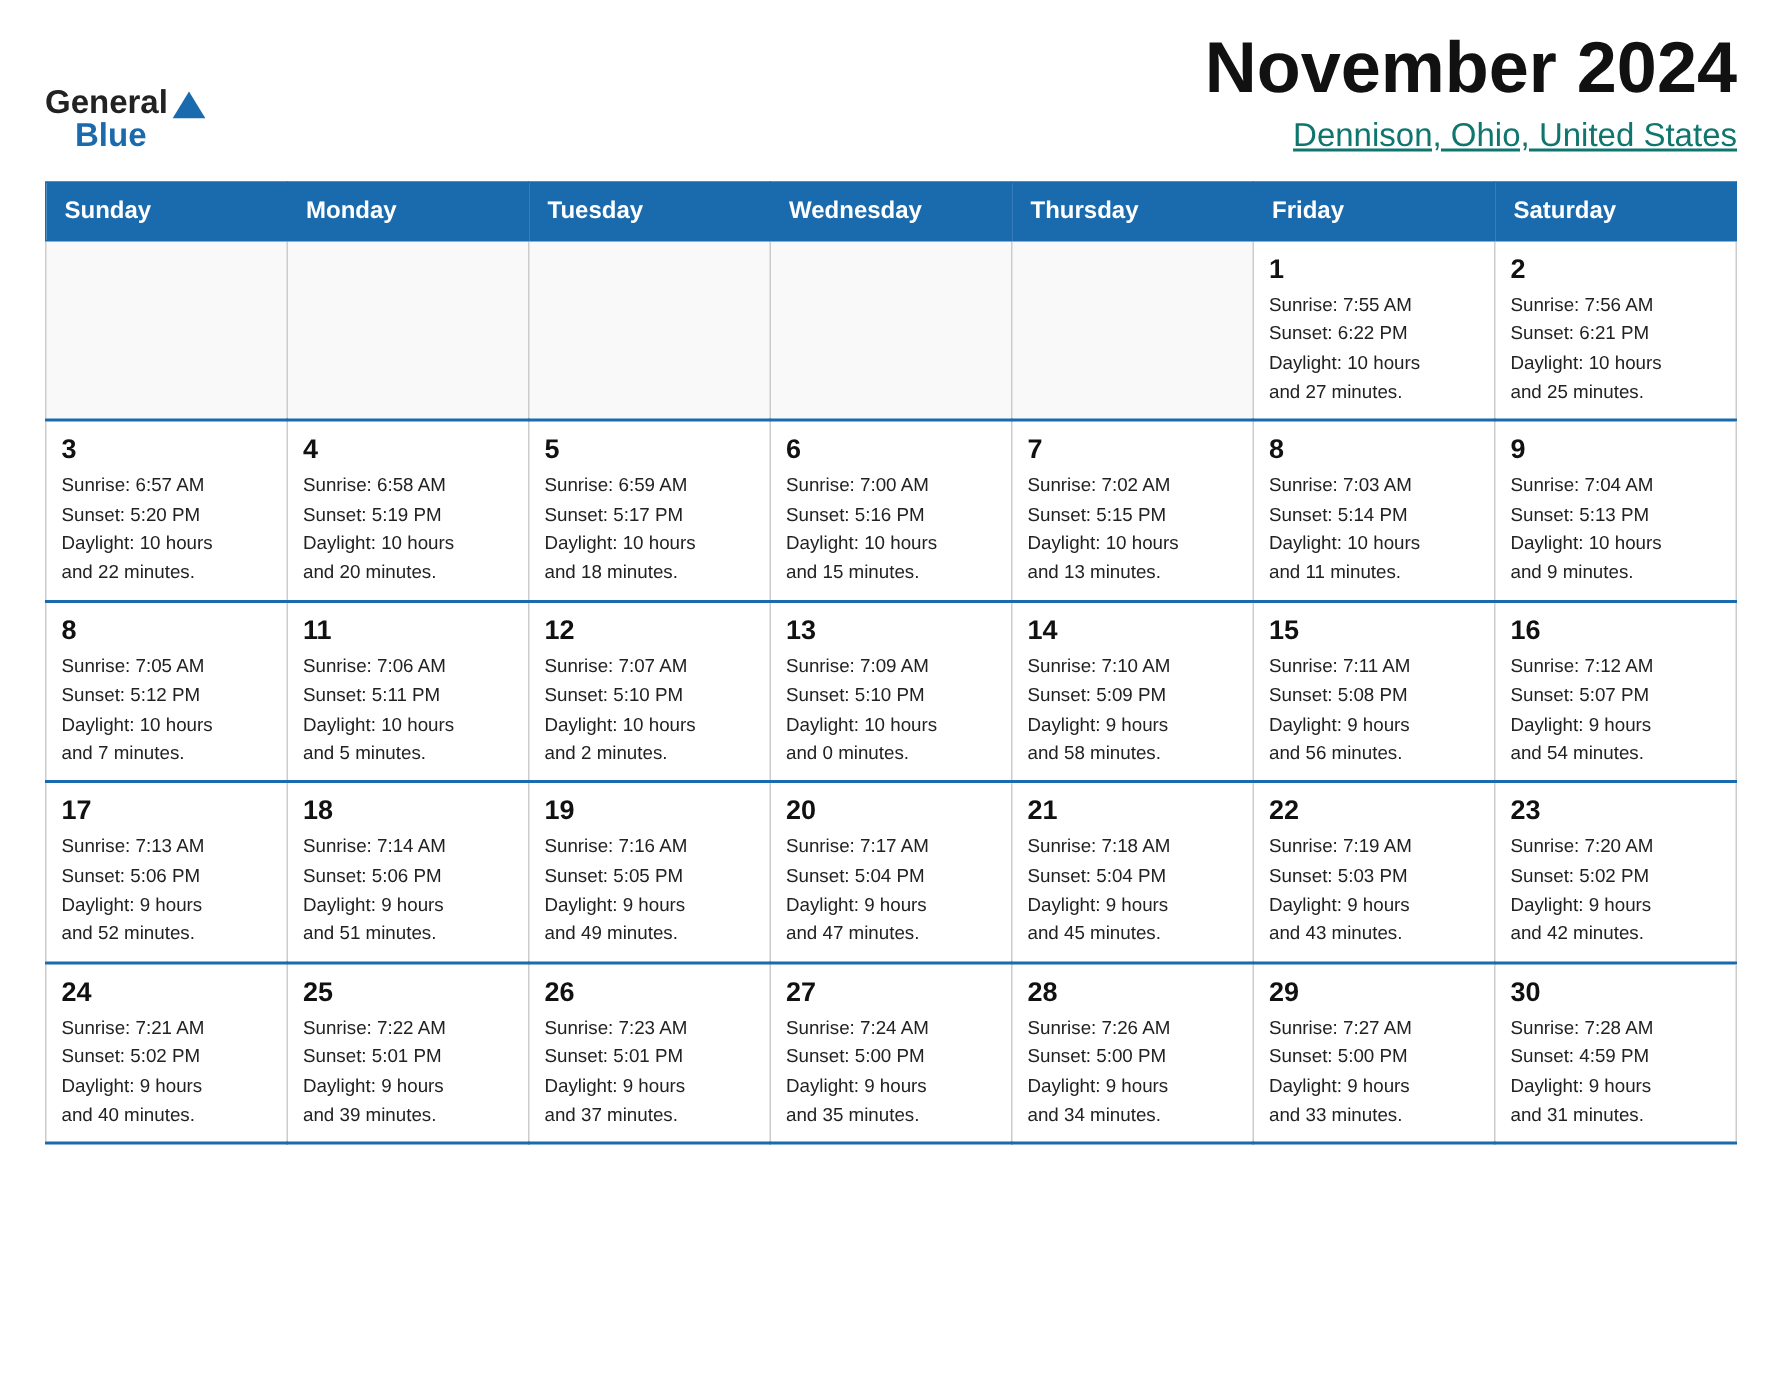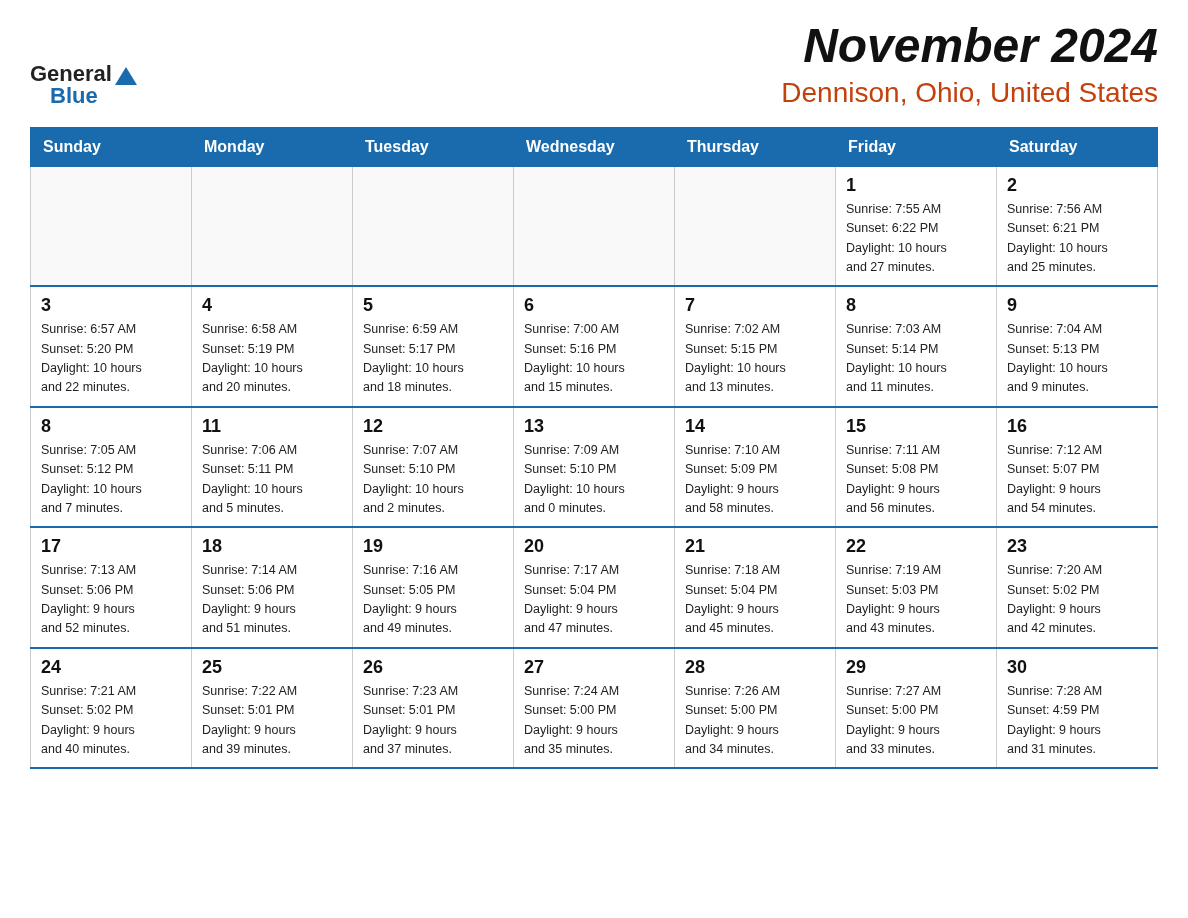--- a/index.html
+++ b/index.html
@@ -42,26 +42,26 @@
       margin-top: -4px;
     }
     .title-block {
       text-align: right;
     }
     .calendar-title {
       font-size: 48px;
       font-weight: bold;
       color: #111;
       line-height: 1.1;
-      font-style: italic;
     }
     .calendar-subtitle {
-      font-size: 28px;
-      color: #c2410c;
+      font-size: 22px;
+      color: #0f766e;
       margin-top: 4px;
+      text-decoration: underline;
     }
     table {
       width: 100%;
       border-collapse: collapse;
       table-layout: fixed;
       padding-left: 32px;
     }
     thead th {
       background-color: #1a6bad;
       color: #fff;

